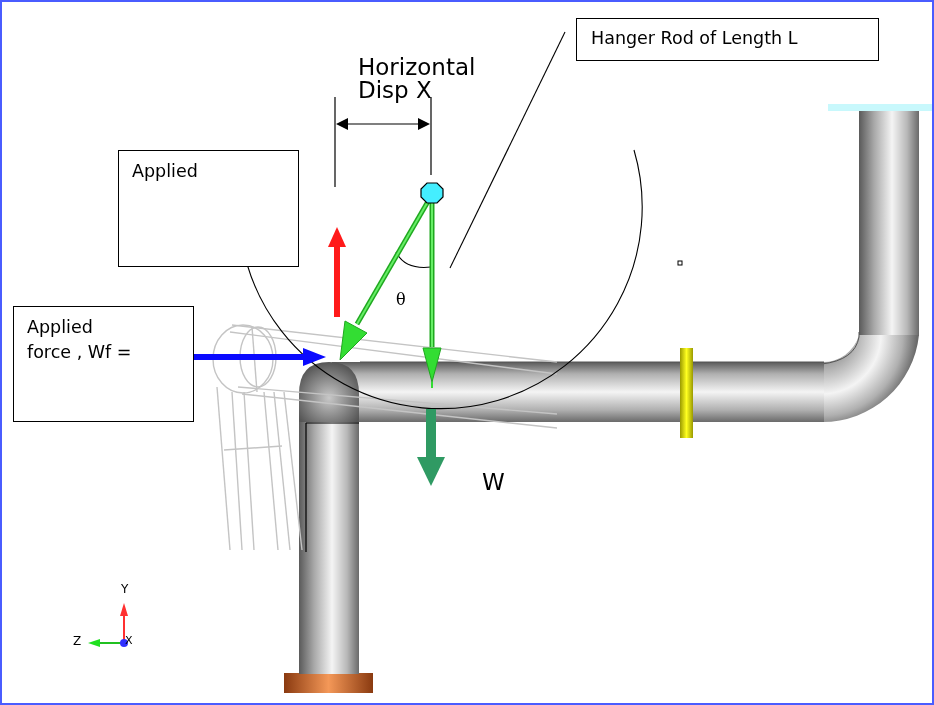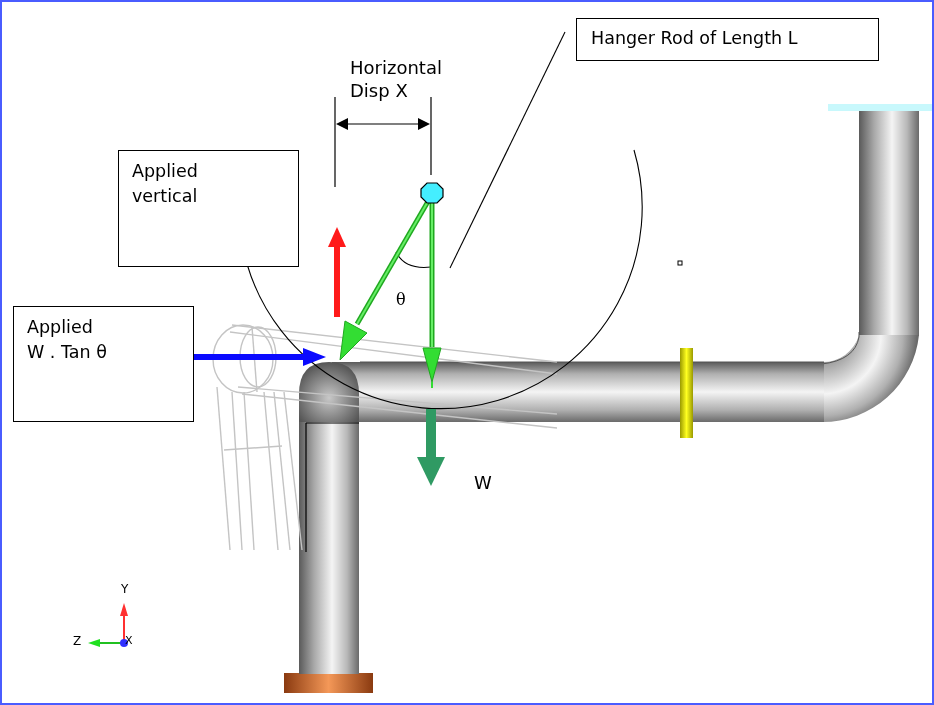--- a/index.html
+++ b/index.html
@@ -1,21 +1,21 @@
 <!DOCTYPE html>
 <html><head>
 <meta charset="utf-8">
 <style>
   html,body{margin:0;padding:0;background:#fff;}
   #frame{position:relative;width:934px;height:705px;overflow:hidden;background:#fff;
     box-sizing:border-box;border-top:2px solid #4a5cff;border-left:2px solid #4a5cff;border-bottom:2px solid #4a5cff;border-right:2px solid #4a5cff;}
   svg{position:absolute;left:0;top:0;}
   .label-box{position:absolute;background:#fff;border:1px solid #000;font-family:"DejaVu Sans",sans-serif;font-size:17.5px;color:#000;line-height:25px;box-sizing:border-box;}
   .label-box div{white-space:nowrap;}
-  .free-text{position:absolute;font-family:"DejaVu Sans",sans-serif;font-size:18px;color:#000;line-height:23px;white-space:nowrap;}
+  .free-text{position:absolute;font-family:"DejaVu Sans",sans-serif;font-size:23px;color:#000;line-height:23px;white-space:nowrap;margin-left:8px;}
   .theta{position:absolute;font-family:"DejaVu Serif",serif;font-size:16px;color:#000;}
   .axis-lbl{position:absolute;font-family:"DejaVu Sans",sans-serif;font-size:12px;color:#000;}
 </style>
 </head>
 <body>
 
 <div id="frame">
 <svg width="934" height="705" viewBox="0 0 934 705">
   <defs>
     <linearGradient id="gV" x1="0" y1="0" x2="1" y2="0">
@@ -150,26 +150,25 @@
   <div>Hanger Rod of Length L</div>
 </div>
 
 <div class="free-text" style="left:348px;top:54px;">
   <div>Horizontal</div>
   <div>Disp X</div>
 </div>
 
 <div class="label-box" style="left:116px;top:148px;width:181px;height:117px;padding:8px 0 0 13px;">
   <div>Applied</div>
-  <div>vertical</div>
 </div>
 
 <div class="label-box" style="left:11px;top:304px;width:181px;height:116px;padding:8px 0 0 13px;">
   <div>Applied</div>
-  <div>W . Tan θ</div>
+  <div>force , Wf =</div>
 </div>
 
 <div class="theta" style="left:394px;top:288px;">θ</div>
 <div class="free-text" style="left:472px;top:469px;">W</div>
 
 <div class="axis-lbl" style="left:119px;top:580px;">Y</div>
 <div class="axis-lbl" style="left:71px;top:632px;">Z</div>
 <div class="axis-lbl" style="left:123px;top:632px;font-size:11px;">X</div>
 </div>
 

